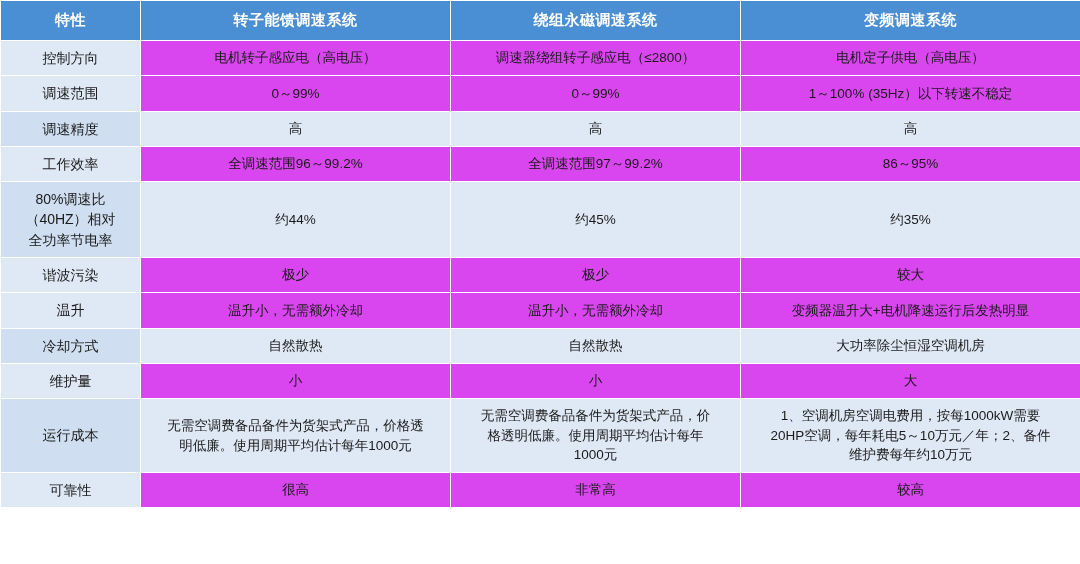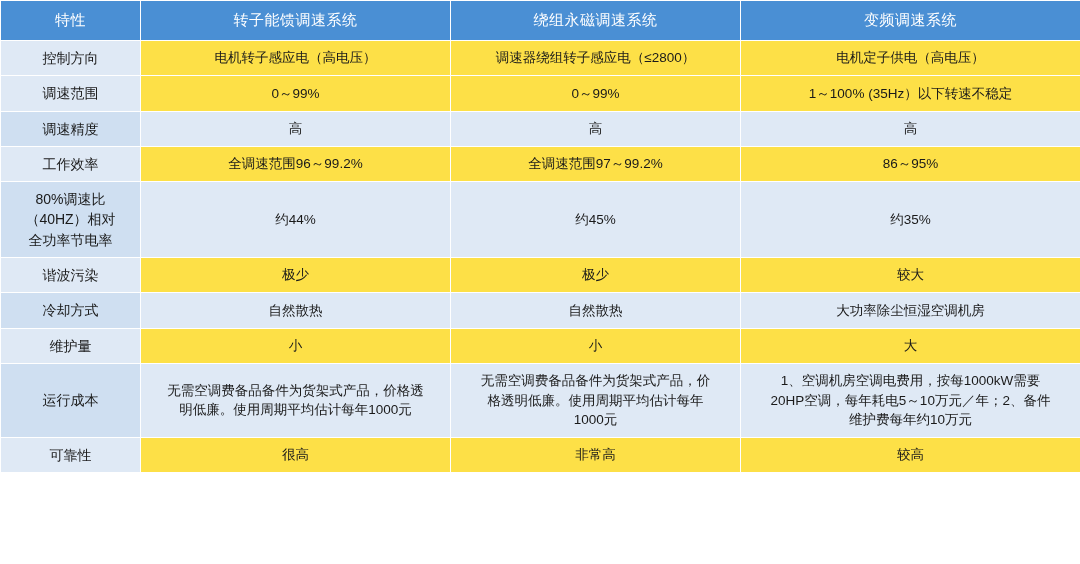--- a/index.html
+++ b/index.html
@@ -20,39 +20,39 @@
   }
   #comparison-table col.c0 { width: 140px; }
   #comparison-table col.c1 { width: 310px; }
   #comparison-table col.c2 { width: 290px; }
   #comparison-table col.c3 { width: 340px; }
 
   #comparison-table th {
     background: #4a8fd4;
     color: #ffffff;
     font-size: 15px;
-    font-weight: normal;
+    font-weight: bold;
     text-align: center;
     padding: 10px 6px;
     border: 1px solid #ffffff;
     letter-spacing: 0.5px;
   }
   #comparison-table td {
     font-size: 13.5px;
     color: #1a1a1a;
     text-align: center;
     vertical-align: middle;
     padding: 7px 24px;
     border: 1px solid #ffffff;
     line-height: 1.45;
   }
   #comparison-table td.label {
     font-size: 14px;
   }
-  tr.even td { background: #fde047; }
+  tr.even td { background: #d946ef; }
   tr.odd  td { background: #dfe9f5; }
 
   tr.even td.label { background: #dfe9f5; }
   tr.odd  td.label { background: #cfdff1; }
 
   td.body-cell { text-align: center; }
   td.justify { text-align: justify; text-align-last: center; }
 </style>
 </head>
 <body>
@@ -102,20 +102,26 @@
         <td class="body-cell">约44%</td>
         <td class="body-cell">约45%</td>
         <td class="body-cell">约35%</td>
       </tr>
       <tr class="even">
         <td class="label">谐波污染</td>
         <td class="body-cell">极少</td>
         <td class="body-cell">极少</td>
         <td class="body-cell">较大</td>
       </tr>
+      <tr class="even">
+        <td class="label">温升</td>
+        <td class="body-cell">温升小，无需额外冷却</td>
+        <td class="body-cell">温升小，无需额外冷却</td>
+        <td class="body-cell">变频器温升大+电机降速运行后发热明显</td>
+      </tr>
       <tr class="odd">
         <td class="label">冷却方式</td>
         <td class="body-cell">自然散热</td>
         <td class="body-cell">自然散热</td>
         <td class="body-cell">大功率除尘恒湿空调机房</td>
       </tr>
       <tr class="even">
         <td class="label">维护量</td>
         <td class="body-cell">小</td>
         <td class="body-cell">小</td>

